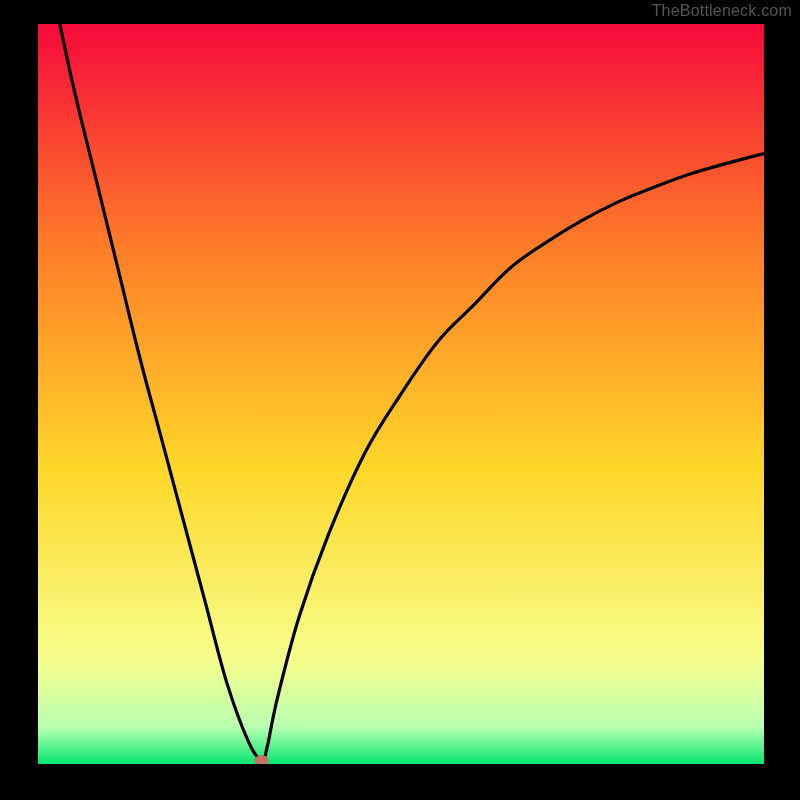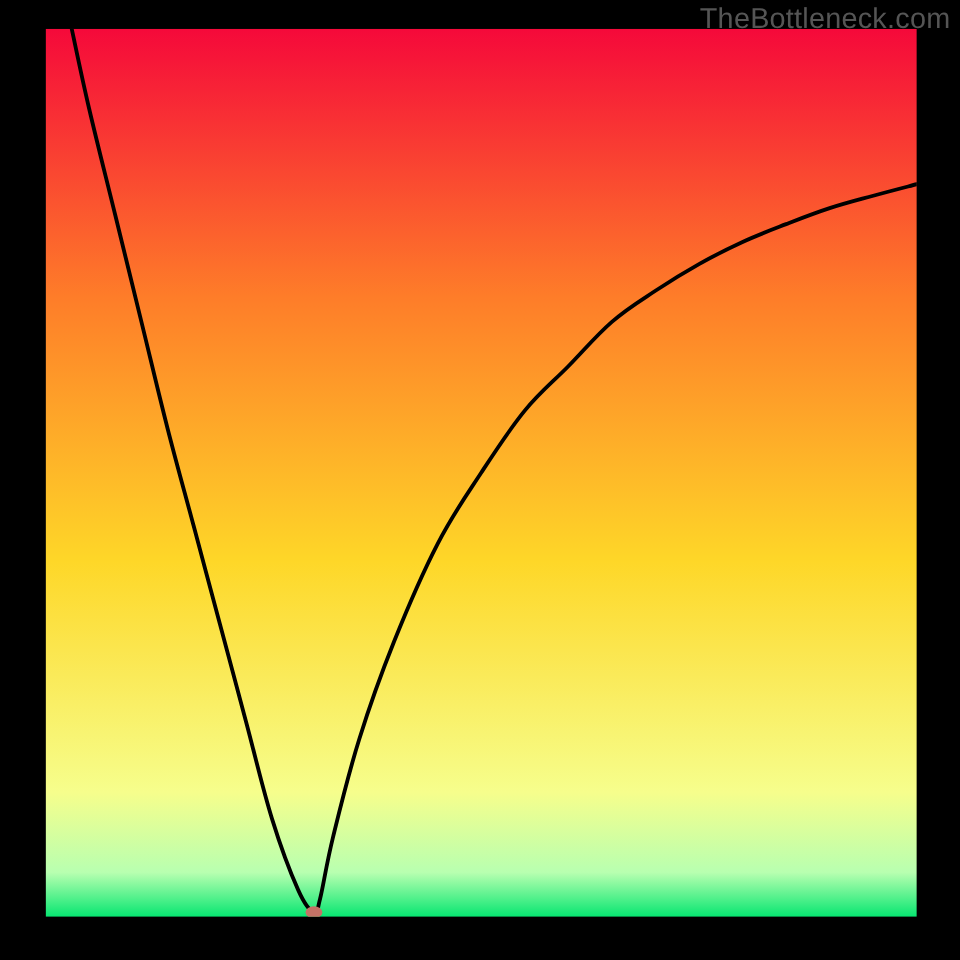--- a/index.html
+++ b/index.html
@@ -25,21 +25,21 @@
     top: 24px;
     width: 726px;
     height: 740px;
     display: block;
   }
   .watermark {
     position: absolute;
     top: 2px;
     right: 8px;
     color: #555;
-    font-size: 24px;
+    font-size: 16px;
     font-weight: 400;
     letter-spacing: 0.2px;
     user-select: none;
   }
 </style>
 </head>
 <body>
 
 <div class="frame">
 

